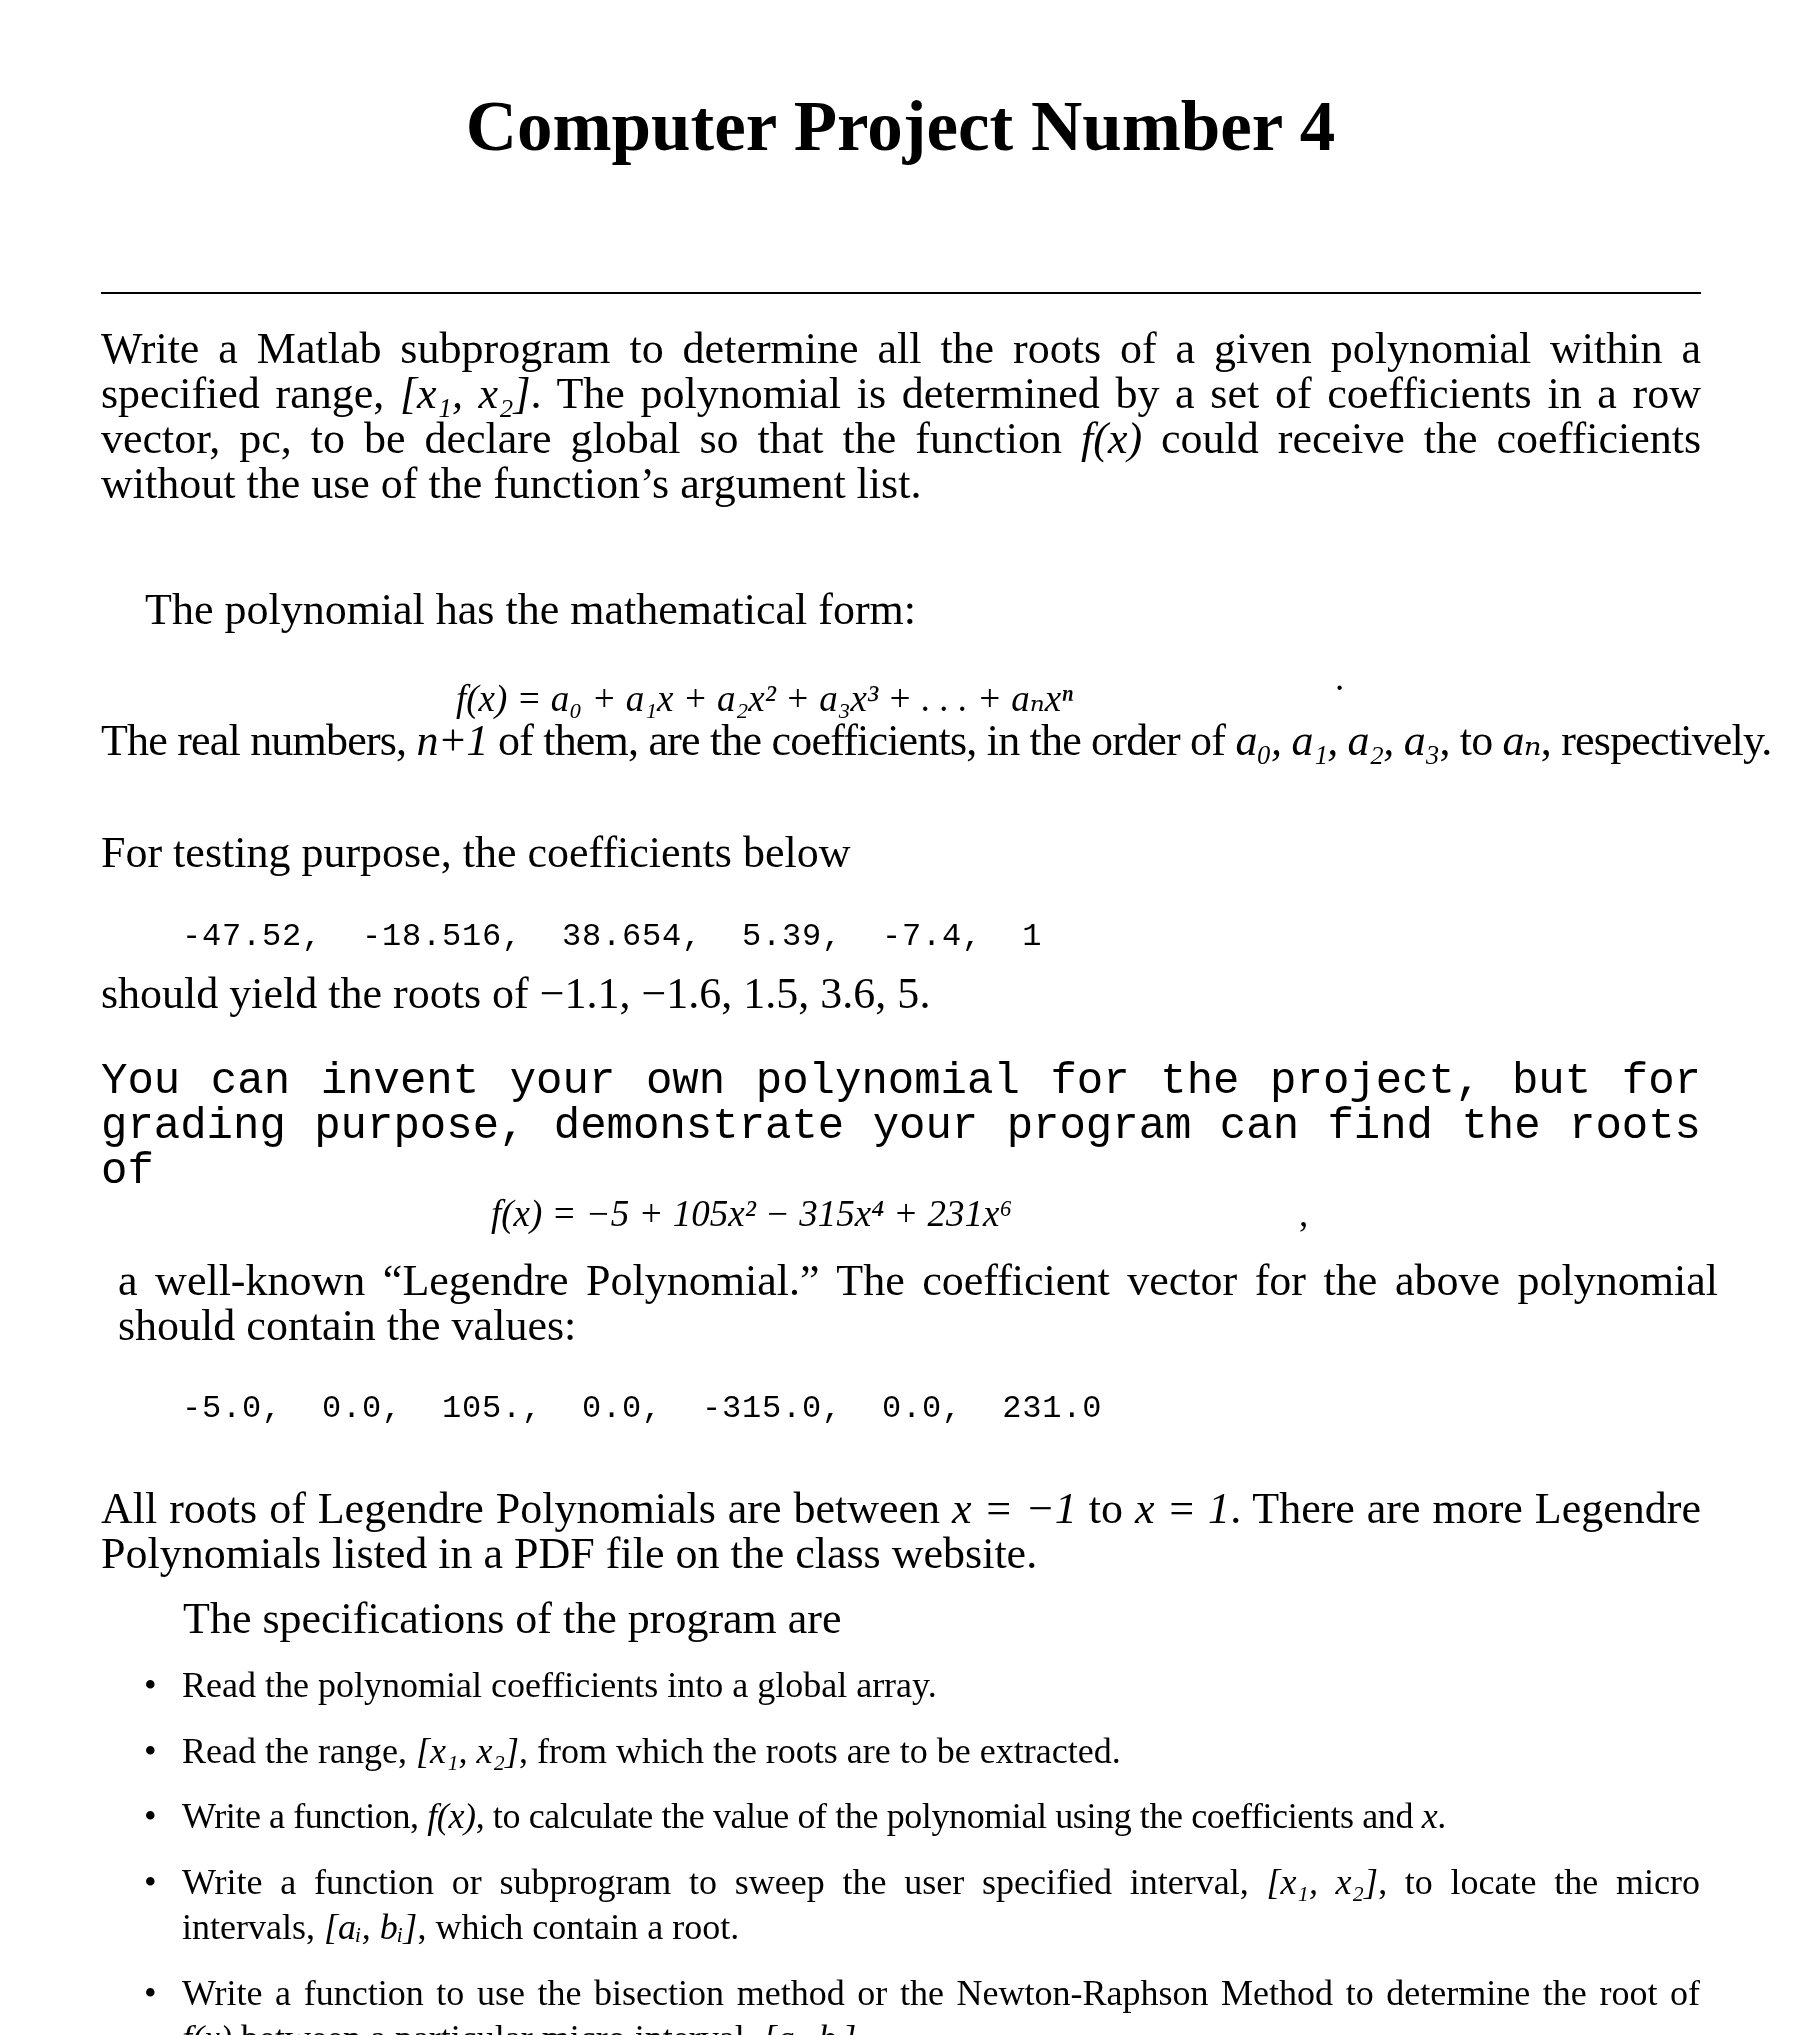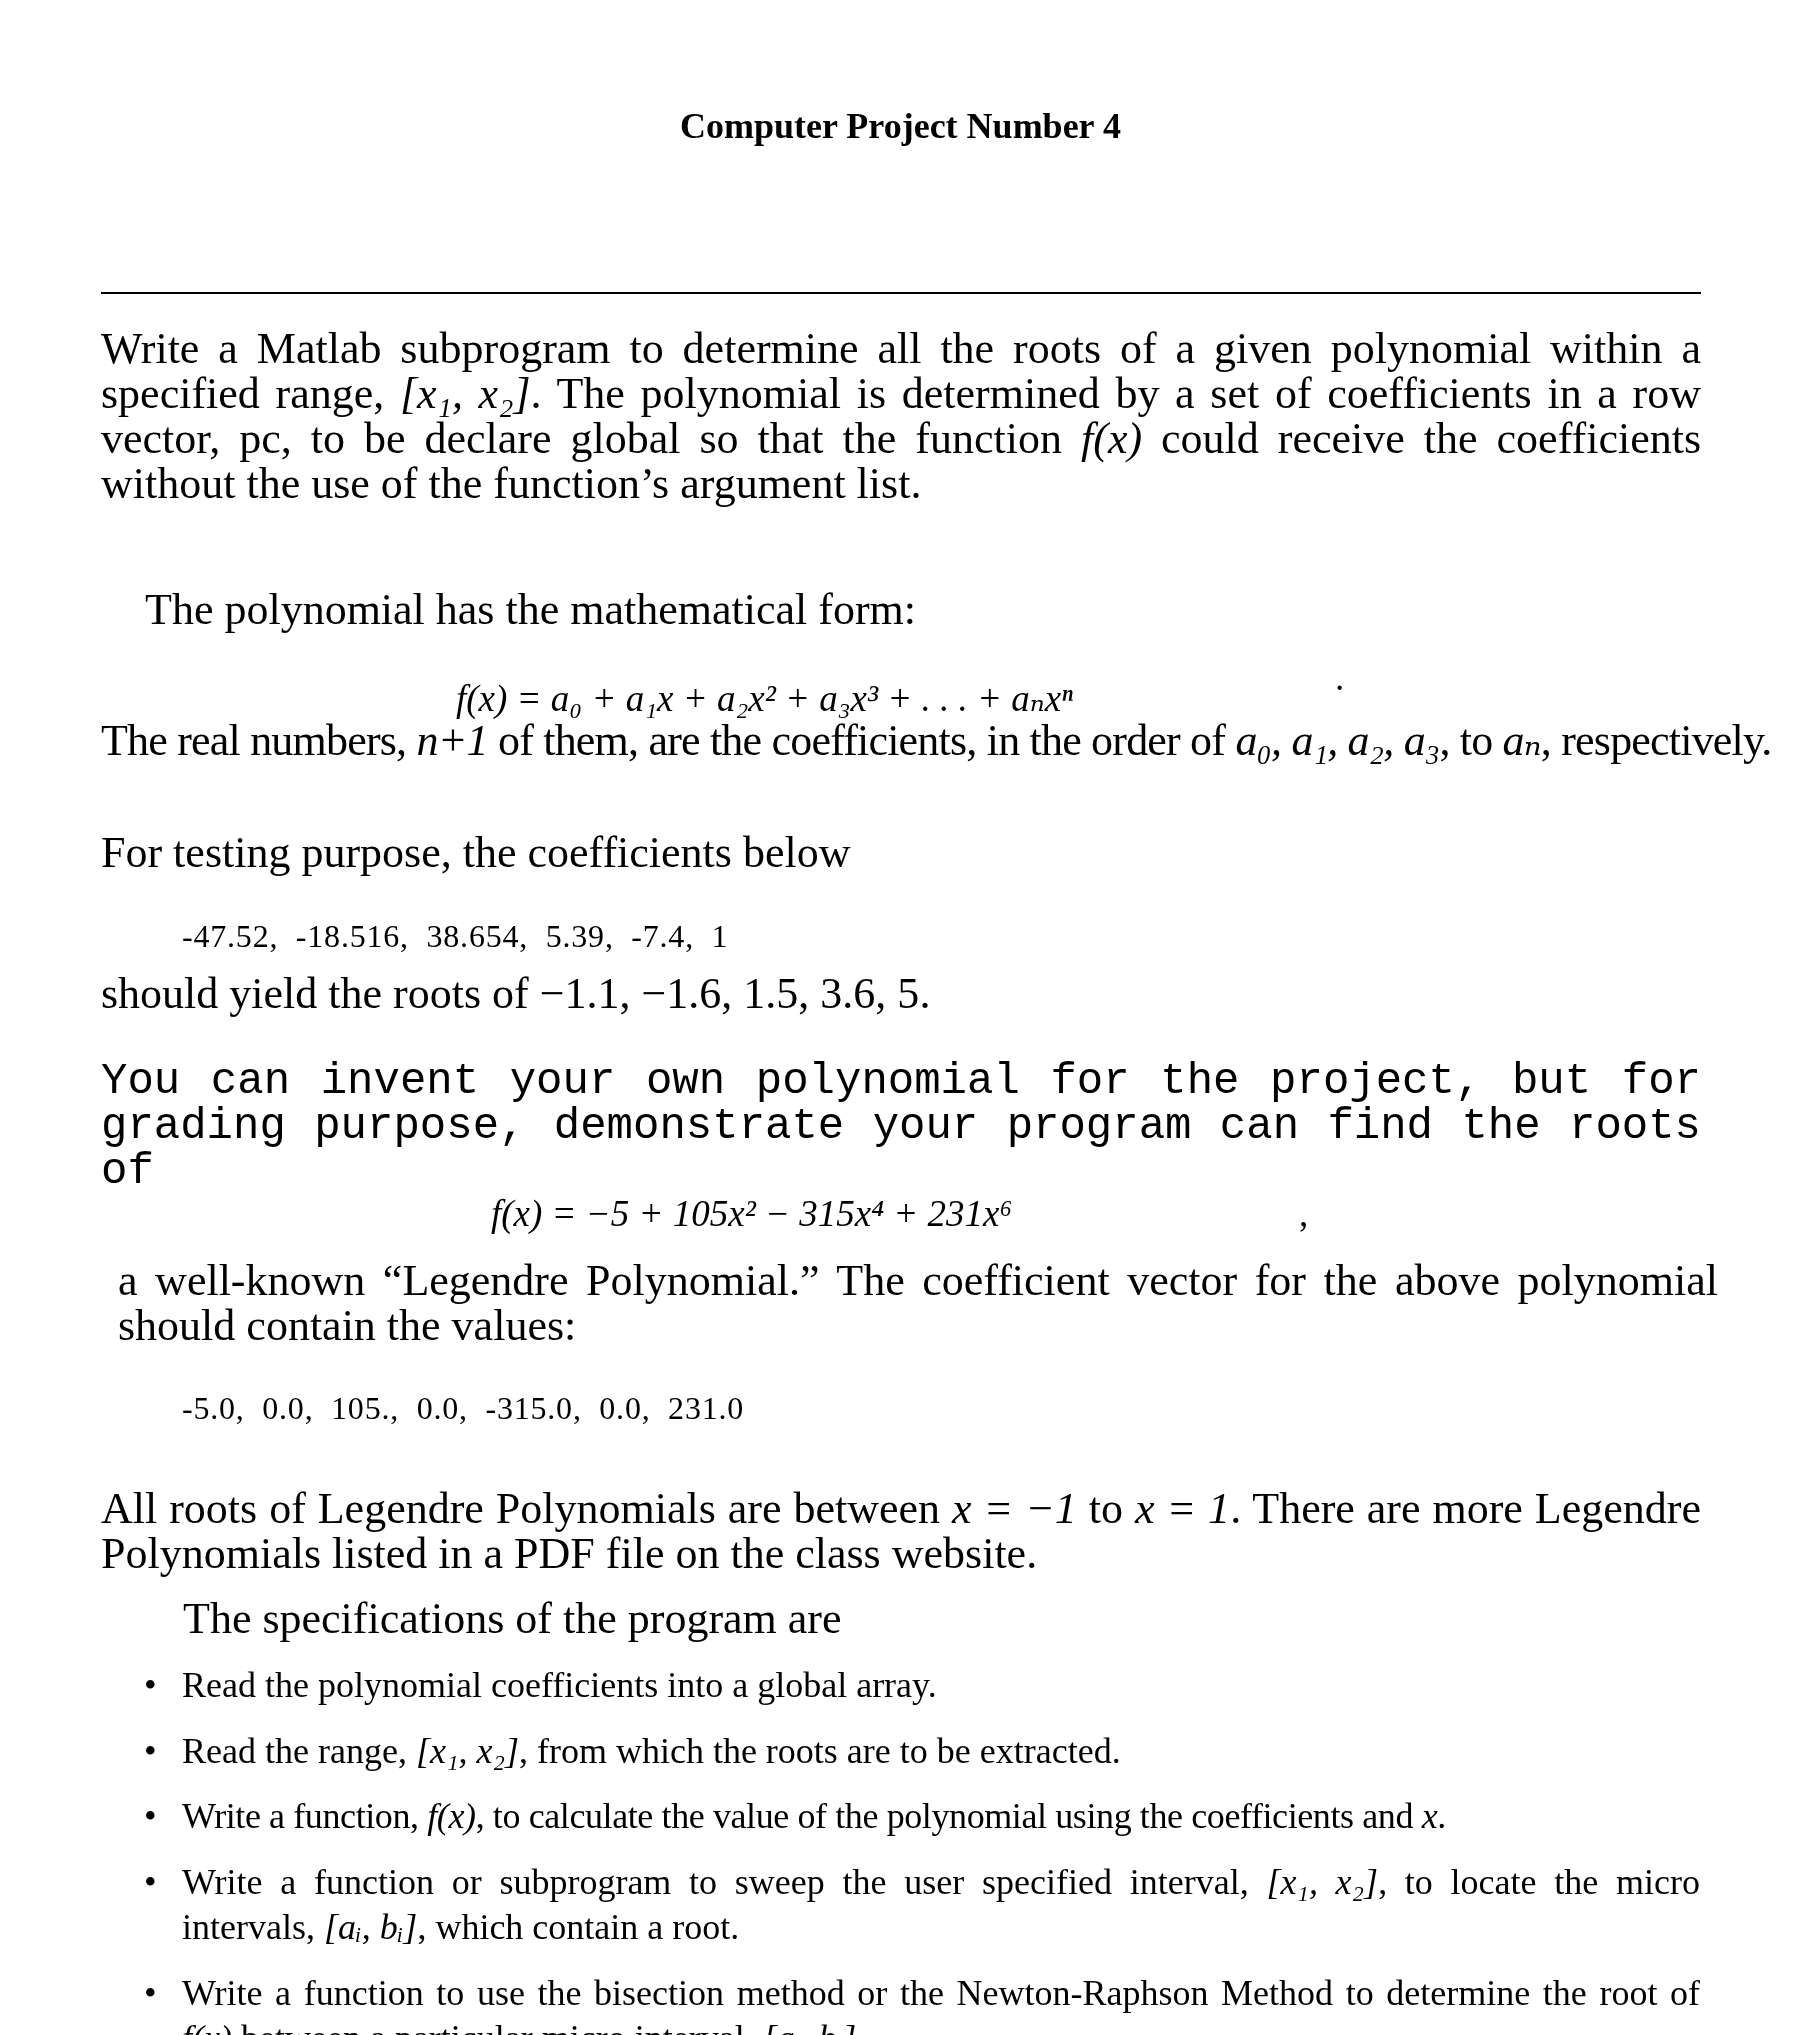--- a/index.html
+++ b/index.html
@@ -1,24 +1,24 @@
 <!DOCTYPE html>
 <html style="font-size:6.5px"><head>
 <meta charset="utf-8">
 <style>
   html, body { margin: 0; padding: 0; background: #ffffff; }
   body { width: 1801px; height: 2317px; position: relative; overflow: hidden;
          font-family: "Liberation Serif", "DejaVu Serif", serif; color: #000; }
   .abs { position: absolute; }
-  .title { left: 0; width: 1801px; top: 96px; text-align: center; font-weight: bold; font-size: 36px; line-height: 61px; }
+  .title { left: 0; width: 1801px; top: 96px; text-align: center; font-weight: bold; font-size: 71px; line-height: 61px; }
   .rule { left: 101px; width: 1600px; top: 292px; height: 2px; background: #000; }
   .para { left: 101px; width: 1600px; font-size: 44px; line-height: 45px; text-align: justify; }
   .para.left { text-align: left; }
   .math { font-family: "Liberation Serif", "DejaVu Serif", serif; font-style: italic; }
-  .mono { font-family: Liberation Serif, serif; font-size: 32px; line-height: 41px; left: 182px; letter-spacing: 0.8px; white-space: pre; }
+  .mono { font-family: Liberation Mono, monospace; font-size: 32px; line-height: 41px; left: 182px; letter-spacing: 0.8px; white-space: pre; }
   .eq { font-size: 37px; line-height: 49px; white-space: nowrap; }
   .bullet-list { left: 101px; width: 1600px; }
   .bullet { position: absolute; left: 0; width: 1600px; font-size: 36px; line-height: 45px; }
   .bullet .dot { position: absolute; left: 43px; top: 0; }
   .bullet .txt { position: absolute; left: 81px; width: 1518px; text-align: justify; }
 </style>
 </head>
 <body>
 
 <div class="abs title">Computer Project Number 4</div>

